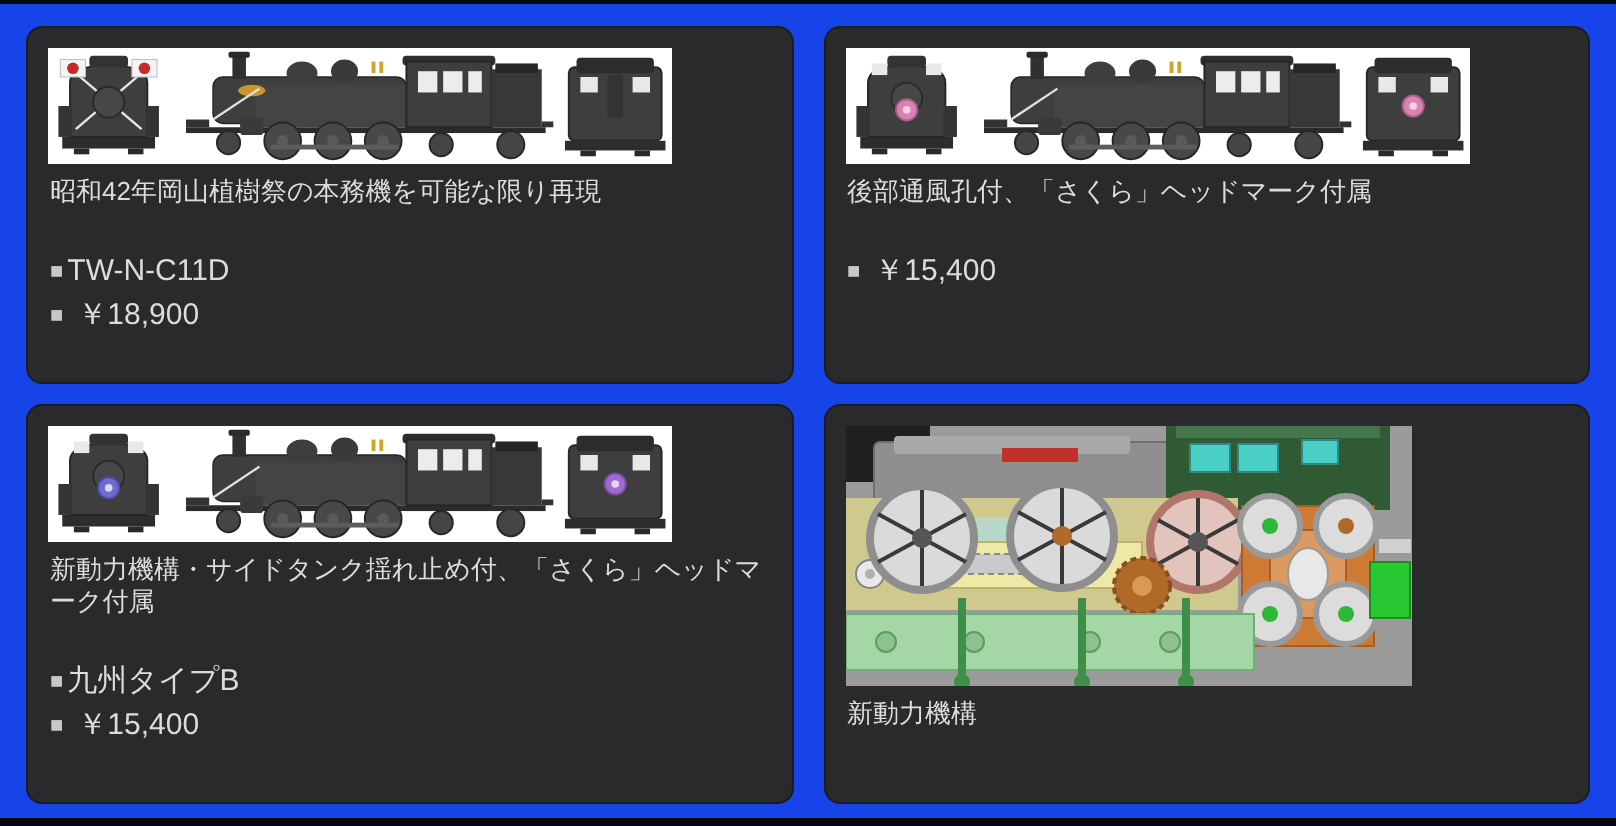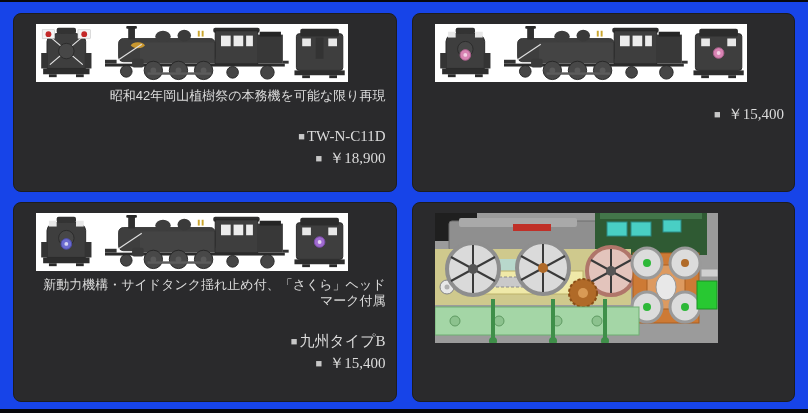--- a/index.html
+++ b/index.html
@@ -18,45 +18,43 @@
     position:absolute;top:11px;left:13px;right:13px;
     display:grid;
     grid-template-columns:1fr 1fr;
     grid-template-rows:179px 200px;
     gap:10px 15px;
   }
   .card{
     background:var(--panel-bg,#2a2a2c);
     border:1px solid #1d1d1f;
     border-radius:8px;
-    padding:10px 10px 0 22px;
+    padding:10px 10px 0 10px;
     box-sizing:border-box;
     overflow:hidden;
-    text-align:right;
   }
   .img-strip{
     background:#ffffff;
     width:312px;height:58px;
     overflow:hidden;
   }
   .img-strip svg{display:block;width:100%;height:100%;}
   .cad-strip{
     width:283px;height:130px;overflow:hidden;
   }
   .cad-strip svg{display:block;width:100%;height:100%;}
   .caption{
     margin:6px 0 0 1px;
     font-size:13px;line-height:16px;
     color:var(--text-col,#d8d8d8);
   }
   .specs{
     list-style:none;margin:21px 0 0 1px;padding:0;
     font-size:15px;line-height:22px;
     color:var(--text-col,#dcdcdc);
-    font-family:Liberation Serif, serif;
   }
   .specs .bullet{
     font-size:11px;margin-right:2px;vertical-align:1px;color:#c8c8c8;
   }
   .specs .price-val{margin-left:5px;margin-top:40px;}
   .selected{
     background:var(--sel-bg,#1b6fd6);
     color:var(--sel-text,#ffffff);
     padding:0 1px;
   }
@@ -200,20 +198,21 @@
             <rect x="8" y="13" width="9" height="8" fill="#e8e8e8"></rect>
             <rect x="35" y="13" width="9" height="8" fill="#e8e8e8"></rect>
             <circle cx="26" cy="28" r="5.5" fill="#d883b3" stroke="#a85f8a"></circle>
             <circle cx="26" cy="28" r="2" fill="#f2cfe2"></circle>
             <rect x="0" y="46" width="52" height="5" fill="#2d2d2d"></rect>
             <rect x="8" y="51" width="8" height="3" fill="#2a2a2a"></rect>
             <rect x="36" y="51" width="8" height="3" fill="#2a2a2a"></rect>
           </g>
         </svg>
       </div>
+      <p class="caption">後部通風孔付、「さくら」ヘッドマーク付属</p>
       <ul class="specs">
         <li><span class="bullet">■</span><span class="price-val">￥15,400</span></li>
       </ul>
     </section>
 
     <section class="card">
       <div class="img-strip">
         <svg viewBox="0 0 320 60">
           <g transform="translate(4,2)">
             <rect x="2" y="44" width="48" height="6" fill="#2d2d2d"></rect>
@@ -341,17 +340,18 @@
           <circle cx="122" cy="108" r="5" fill="#8cc28e" stroke="#5f9a62"></circle>
           <circle cx="162" cy="108" r="5" fill="#8cc28e" stroke="#5f9a62"></circle>
           <rect x="56" y="86" width="4" height="42" fill="#3f8f49"></rect>
           <rect x="116" y="86" width="4" height="42" fill="#3f8f49"></rect>
           <rect x="168" y="86" width="4" height="42" fill="#3f8f49"></rect>
           <circle cx="58" cy="128" r="4" fill="#3f8f49"></circle>
           <circle cx="118" cy="128" r="4" fill="#3f8f49"></circle>
           <circle cx="170" cy="128" r="4" fill="#3f8f49"></circle>
         </svg>
       </div>
+      <p class="caption">新動力機構</p>
     </section>
 
   </div>
   <div class="bottom-bar"></div>
 </div>
 
 </body></html>

